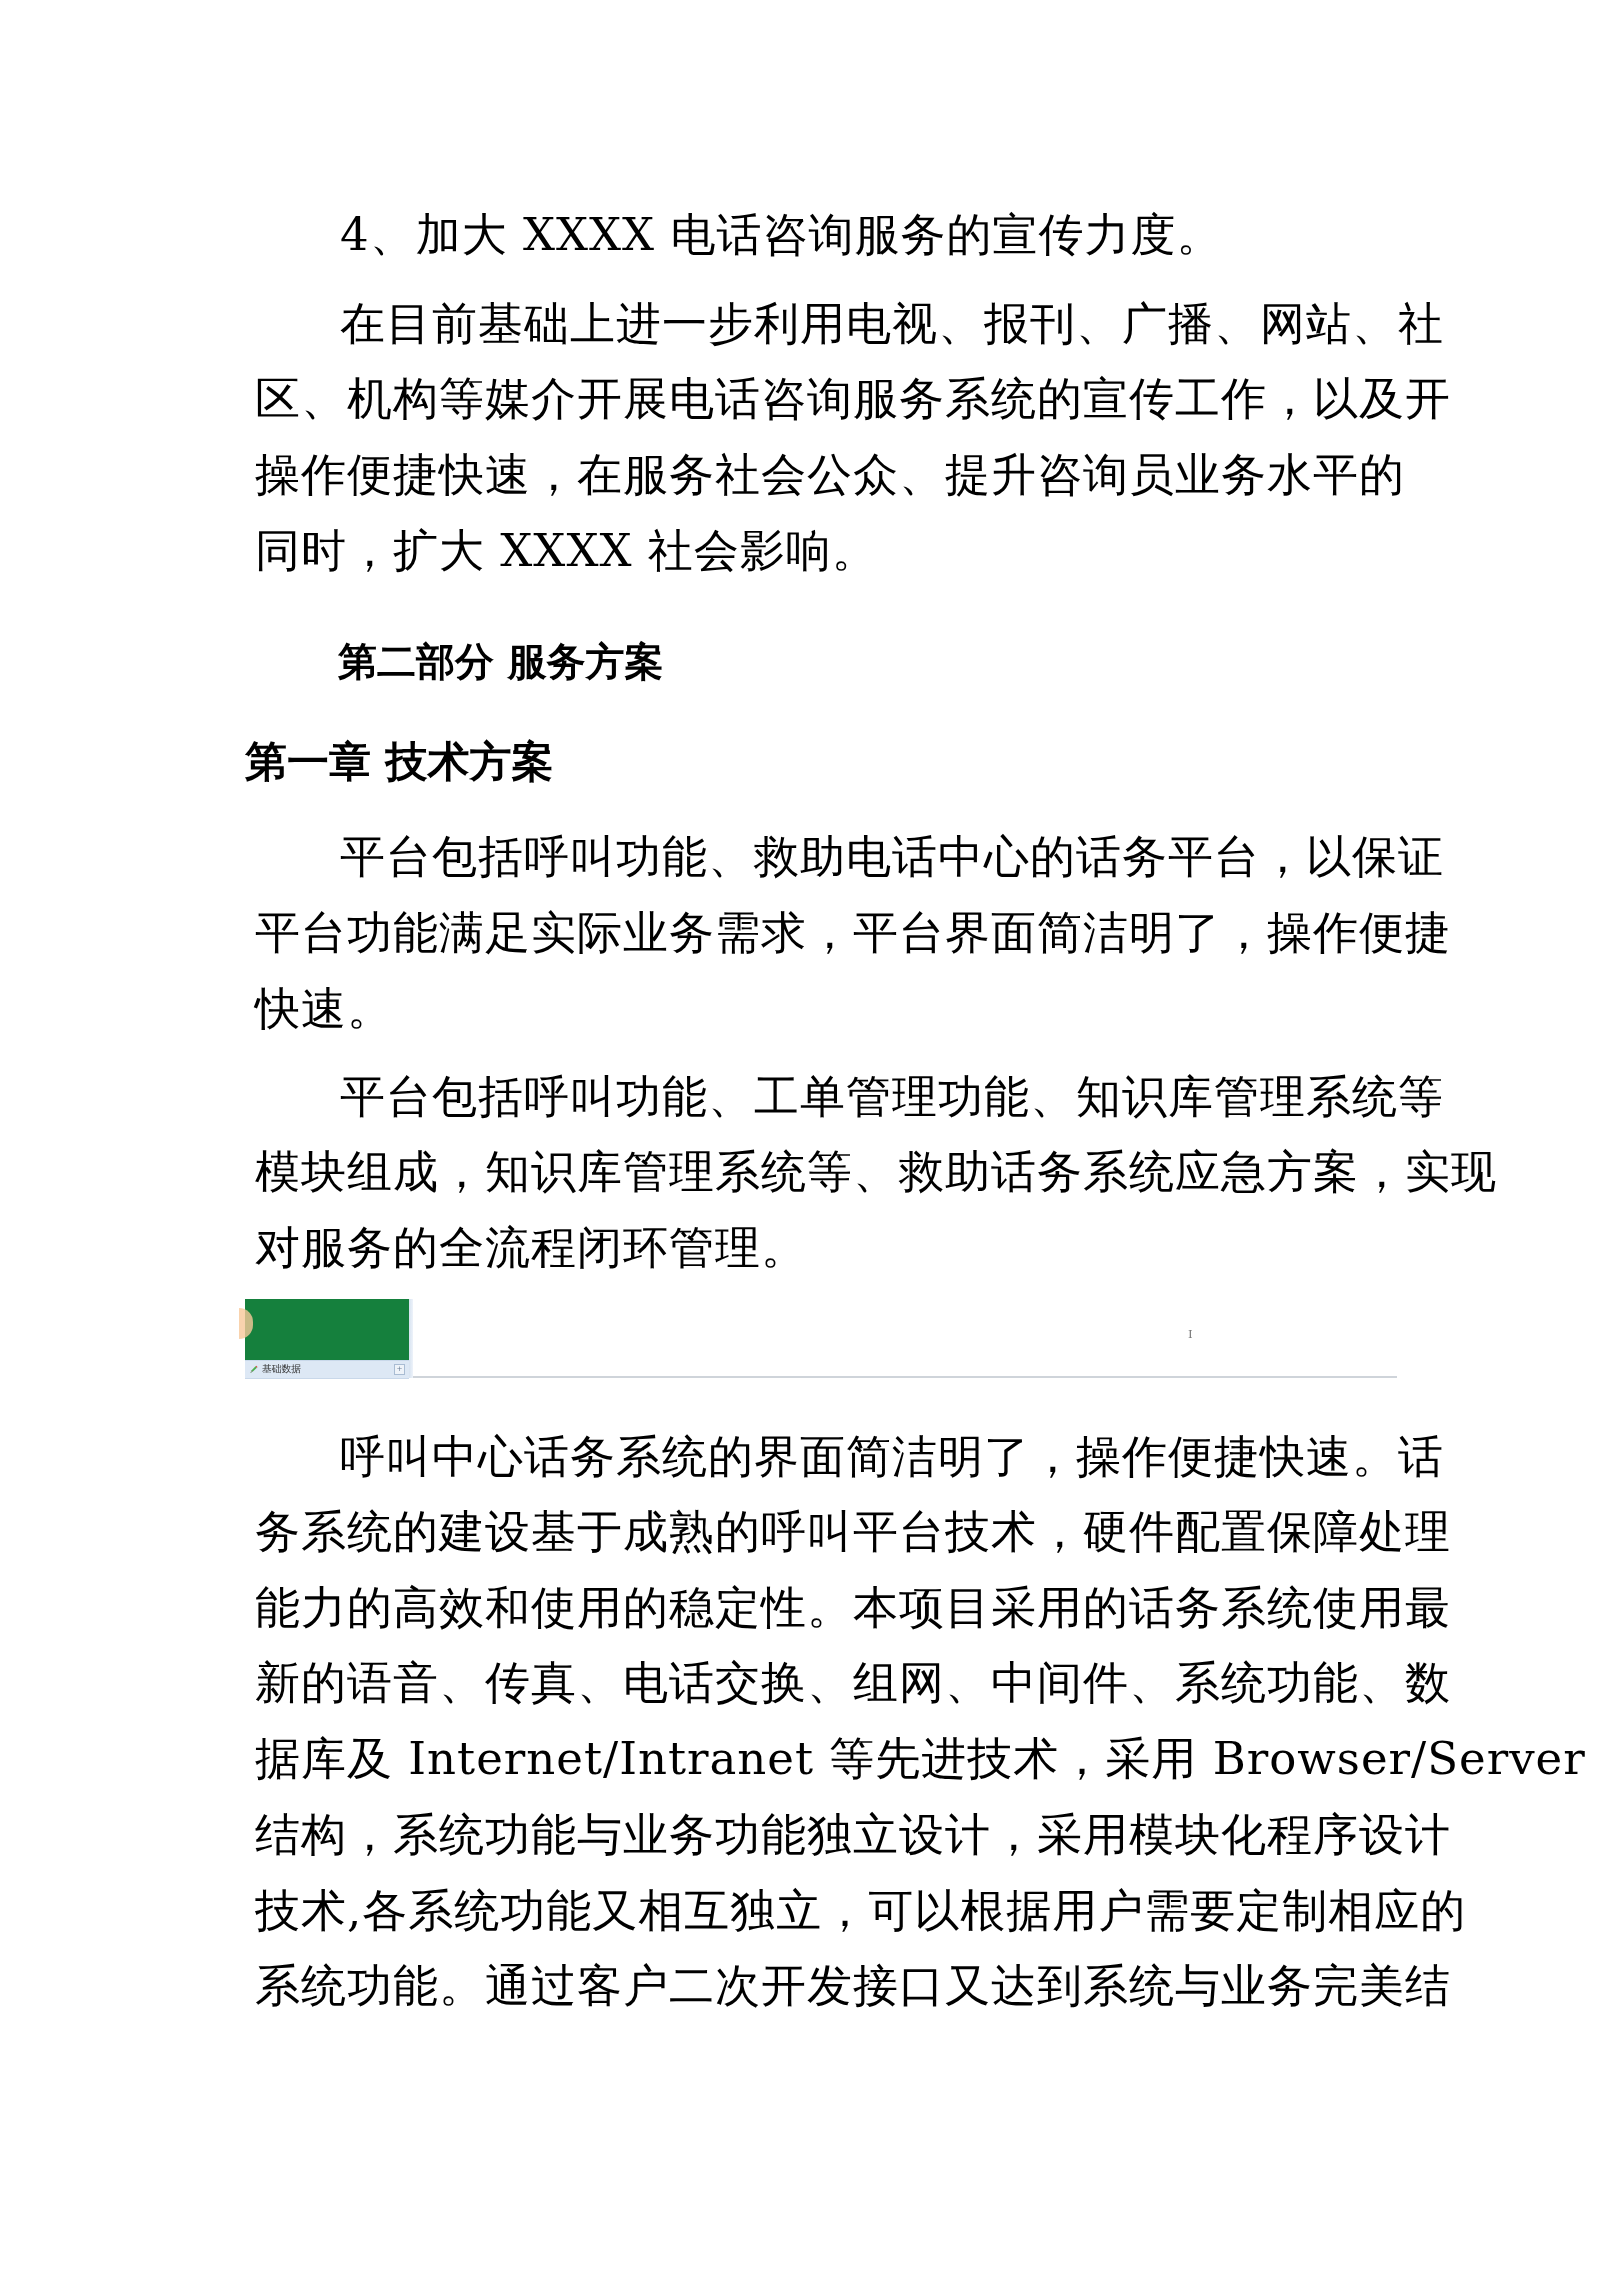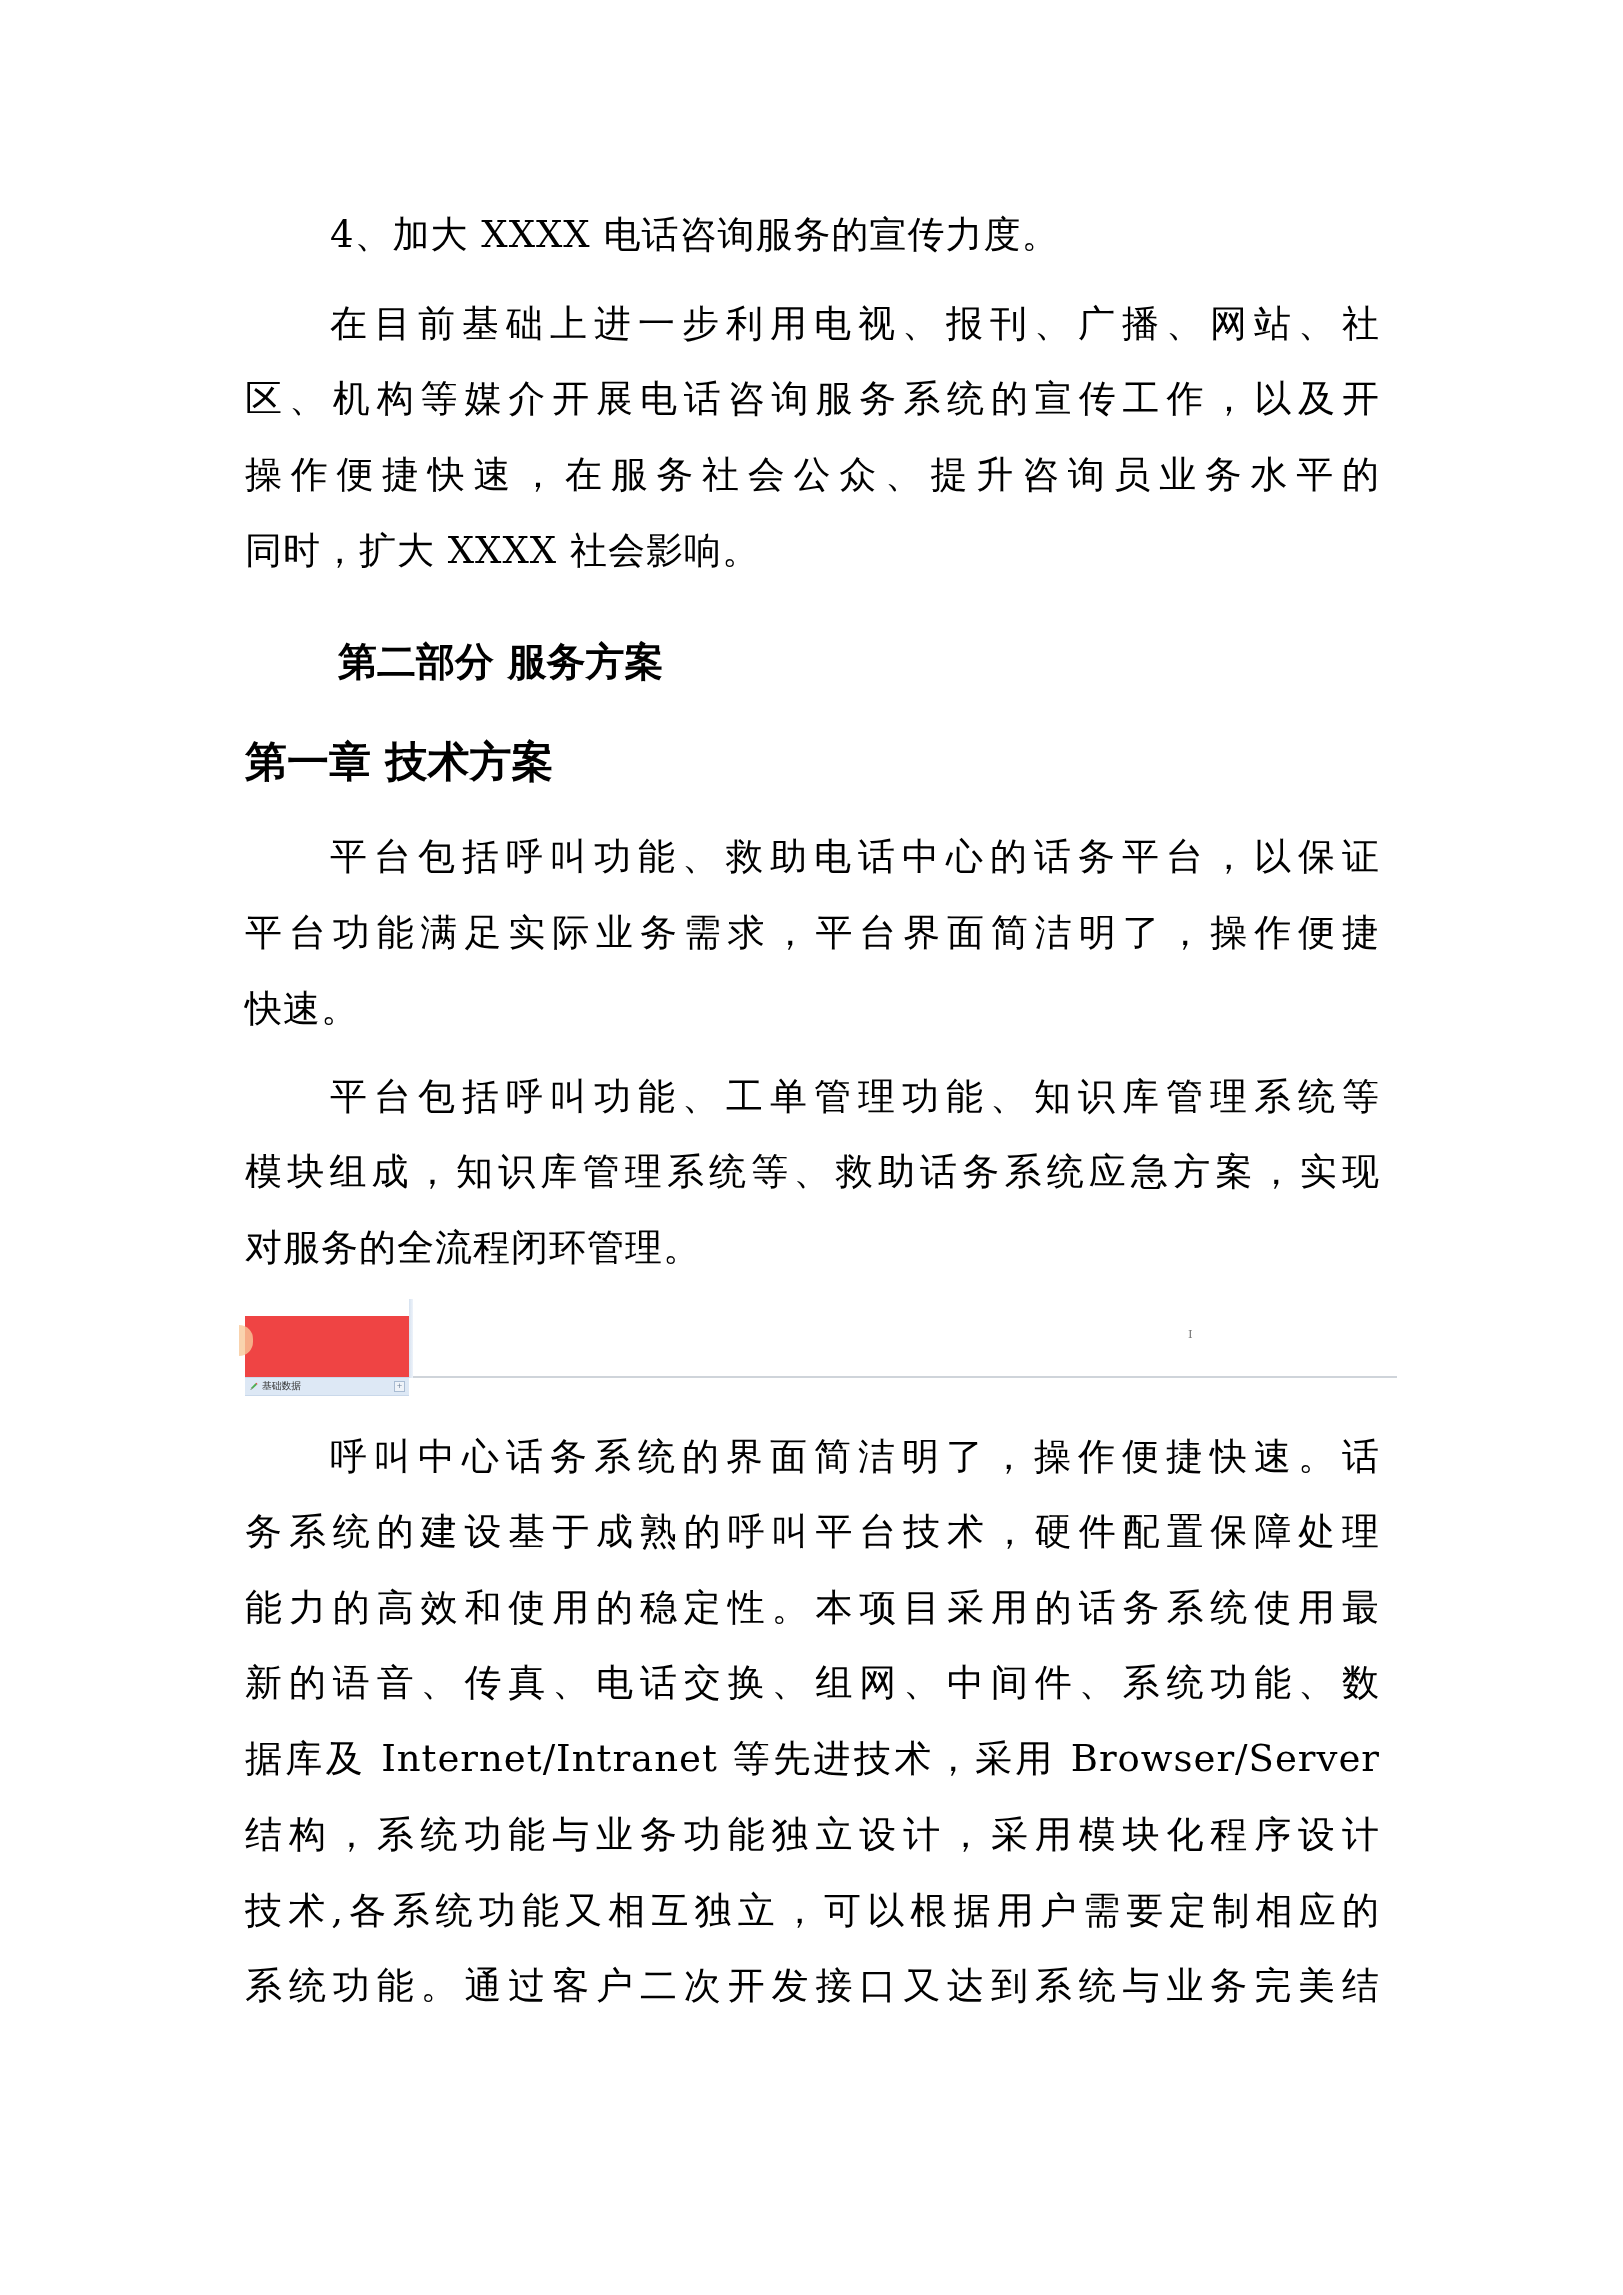--- a/index.html
+++ b/index.html
@@ -16,23 +16,23 @@
       color: #000000;
     }
     .page {
       position: absolute;
       left: 245px;
       top: 0;
       width: 1135px;
     }
     .line {
       position: absolute;
-      left: 0;
+      left: 10px;
       width: 1135px;
-      font-size: 37px;
+      font-size: 45px;
       line-height: 52px;
       white-space: nowrap;
       letter-spacing: 1px;
     }
     .line.justify {
       text-align: justify;
       text-align-last: justify;
     }
     .indent {
       padding-left: 85px;
@@ -63,24 +63,24 @@
       position: absolute;
       left: 0;
       top: 1299px;
       width: 1152px;
       height: 79px;
       background: #ffffff;
     }
     .embed-left {
       position: absolute;
       left: 0;
-      top: 17px;
+      top: 0;
       width: 164px;
       height: 79px;
-      background: #ef4444;
+      background: #15803d;
     }
     .embed-orange {
       position: absolute;
       left: -6.5px;
       top: 9.2px;
       width: 14.4px;
       height: 31px;
       border-radius: 0 19.6px 19.6px 0;
       background: #f8c89a;
       opacity: 0.8;

